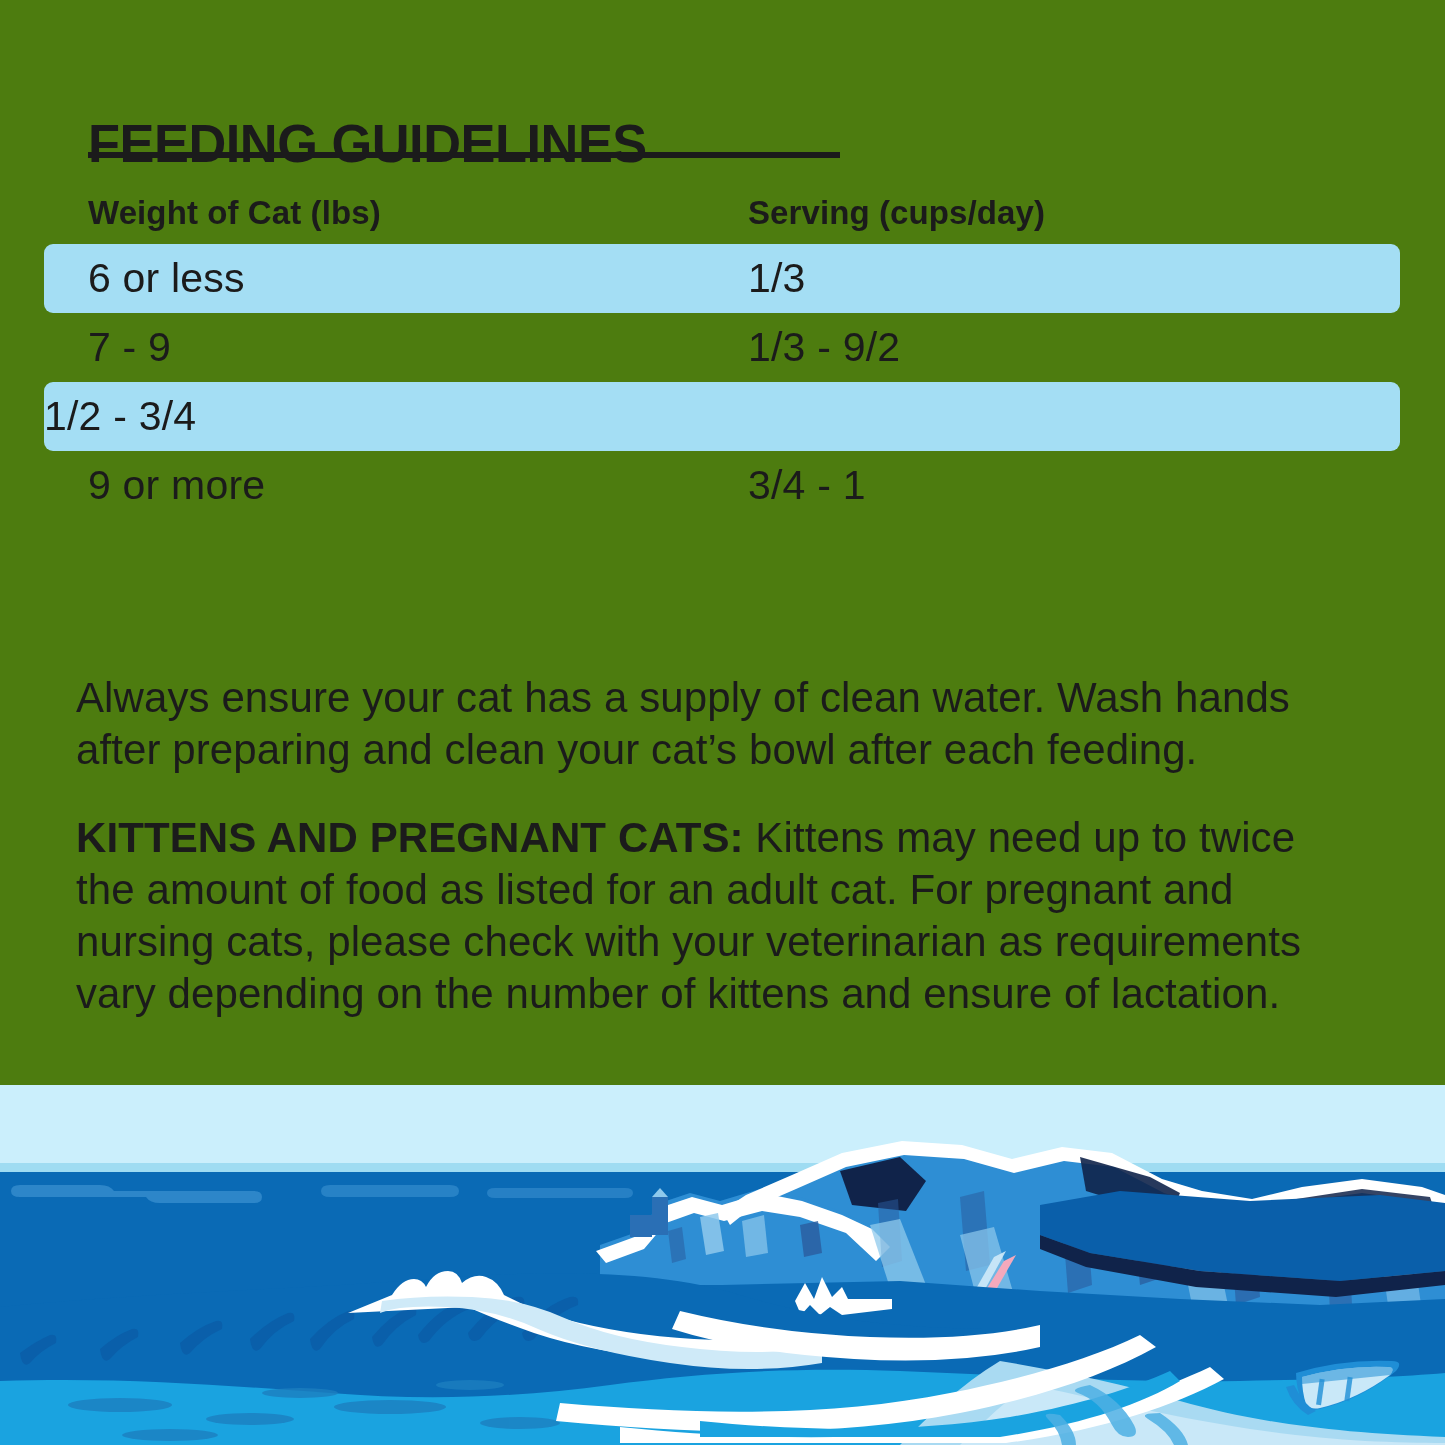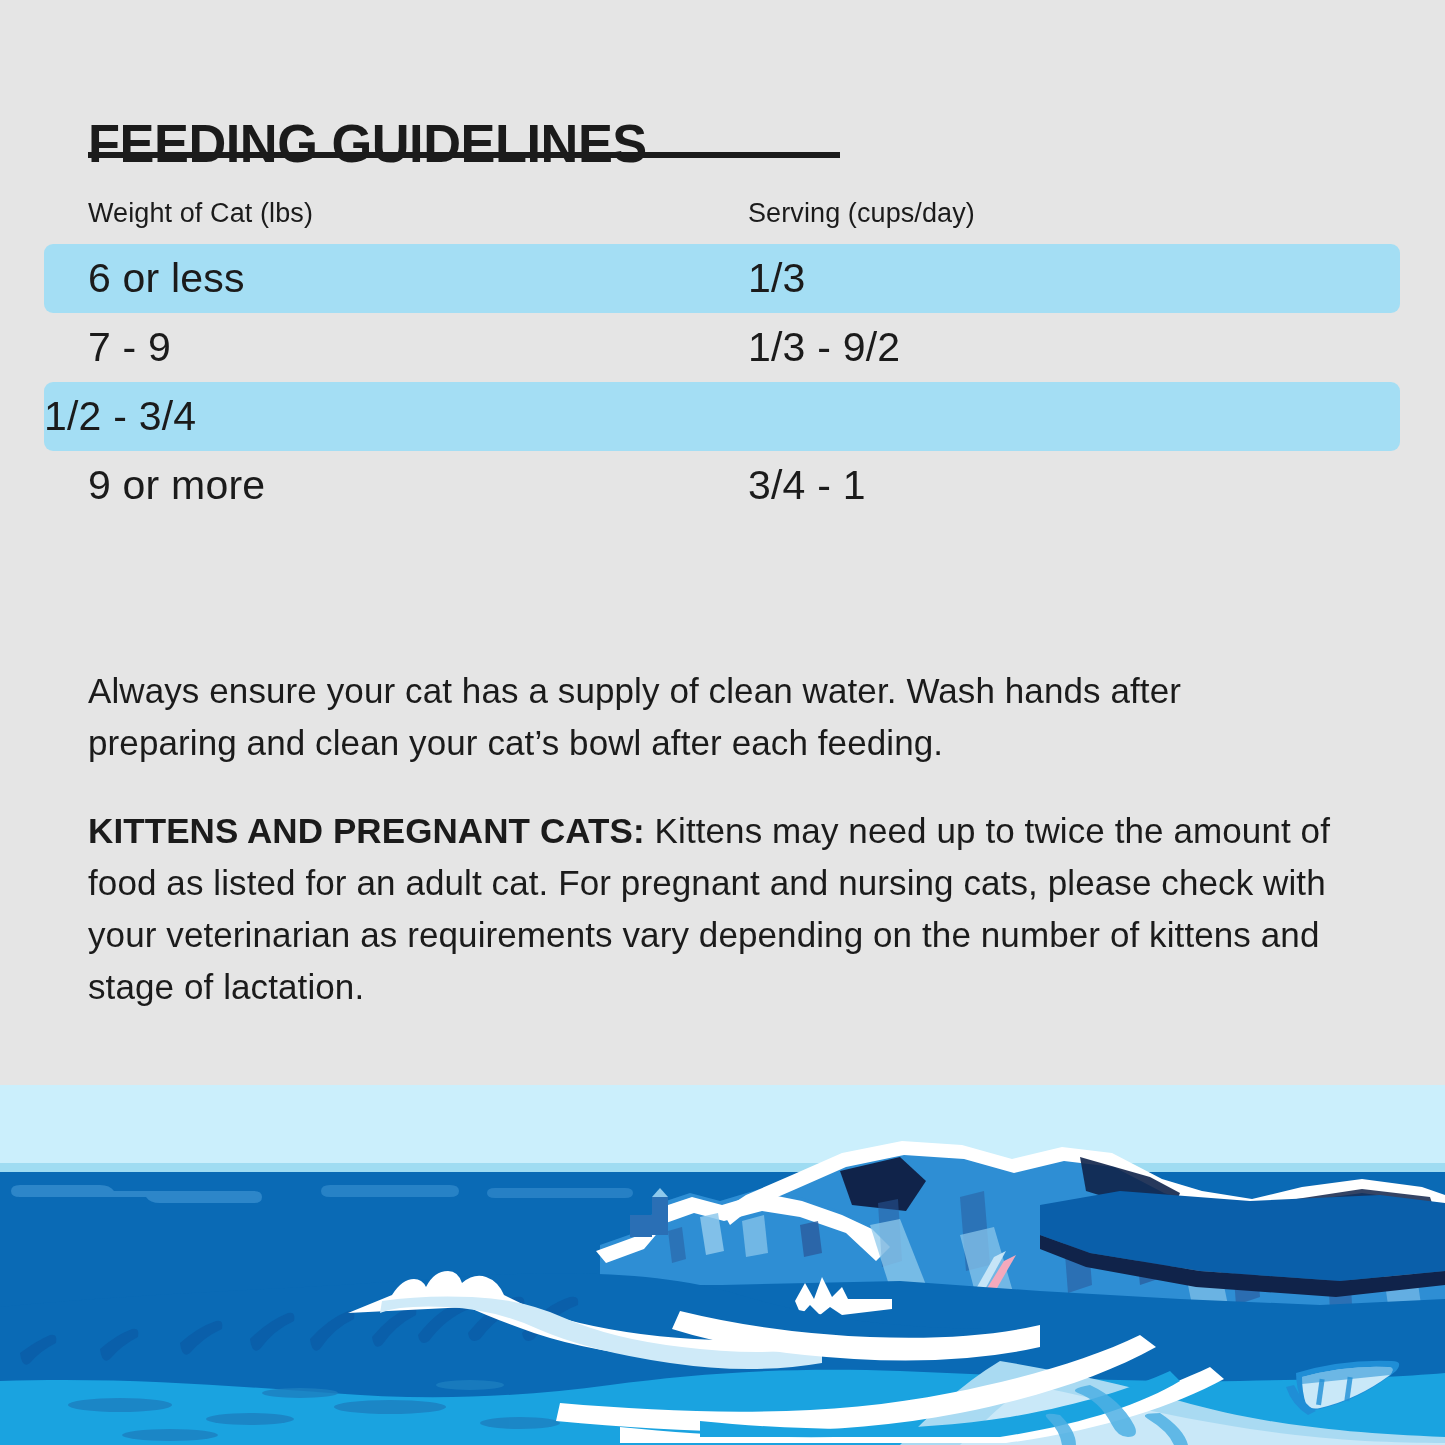--- a/index.html
+++ b/index.html
@@ -12,21 +12,21 @@
     background: #caeffc;
     font-family: "Liberation Sans", sans-serif;
     overflow: hidden;
     position: relative;
   }
 
   #page {
     position: relative;
     width: 1445px;
     height: 1445px;
-    background: #e5e5e5;
+    background: #4d7c0f;
     overflow: hidden;
   }
 
   
   .content {
     position: absolute;
     left: 0;
     top: 0;
     width: 1445px;
     height: 1090px;
@@ -78,40 +78,40 @@
   }
 
   .t-cell {
     color: #1b1b1b;
     white-space: nowrap;
   }
   .t-cell.c1 { width: 704px; padding-left: 44px; box-sizing: border-box; }
   .t-cell.c2 { padding-left: 0; }
 
   .t-head .t-cell {
-    font-size: 27px;
-    font-weight: 400;
+    font-size: 33px;
+    font-weight: 700;
     font-family: "Liberation Sans Narrow", "Liberation Sans", sans-serif;
     letter-spacing: 0.1px;
   }
   .t-body .t-cell {
     font-size: 41px;
     font-weight: 400;
     font-family: "Liberation Sans Narrow", "Liberation Sans", sans-serif;
     letter-spacing: 0.2px;
   }
 
   
   .para {
     position: absolute;
-    left: 88px;
+    left: 76px;
     width: 1280px;
     color: #1b1b1b;
     font-family: "Liberation Sans Narrow", "Liberation Sans", sans-serif;
-    font-size: 35px;
+    font-size: 42px;
     line-height: 52px;
     letter-spacing: 0.1px;
   }
   .para-water { top: 630px; width: 1230px; }
   .para-kittens { top: 770px; width: 1285px; }
   .para strong {
     font-weight: 700;
     text-align: center;
   }
 
@@ -167,21 +167,21 @@
           <div class="t-cell c1">9 or more</div>
           <div class="t-cell c2">3/4 - 1</div>
         </div>
 
       </div>
     </div>
 
     <p class="para para-water">Always ensure your cat has a supply of clean water. Wash hands after preparing and clean your cat’s bowl after each feeding.</p>
 
     <p class="para para-kittens">
-      <strong>KITTENS AND PREGNANT CATS:</strong><span> Kittens may need up to twice the amount of food as listed for an adult cat. For pregnant and nursing cats, please check with your veterinarian as requirements vary depending on the number of kittens and stage of lactation.</span>
+      <strong>KITTENS AND PREGNANT CATS:</strong><span> Kittens may need up to twice the amount of food as listed for an adult cat. For pregnant and nursing cats, please check with your veterinarian as requirements vary depending on the number of kittens and ensure of lactation.</span>
     </p>
 
   </div>
 
   <div class="illo-wrap">
     <svg viewBox="0 0 1445 360" xmlns="http://www.w3.org/2000/svg">
 
       <rect x="0" y="0" width="1445" height="360" fill="#cbeffc"></rect>
 
       <rect x="0" y="78" width="1445" height="9" fill="#9fdcf2"></rect>

